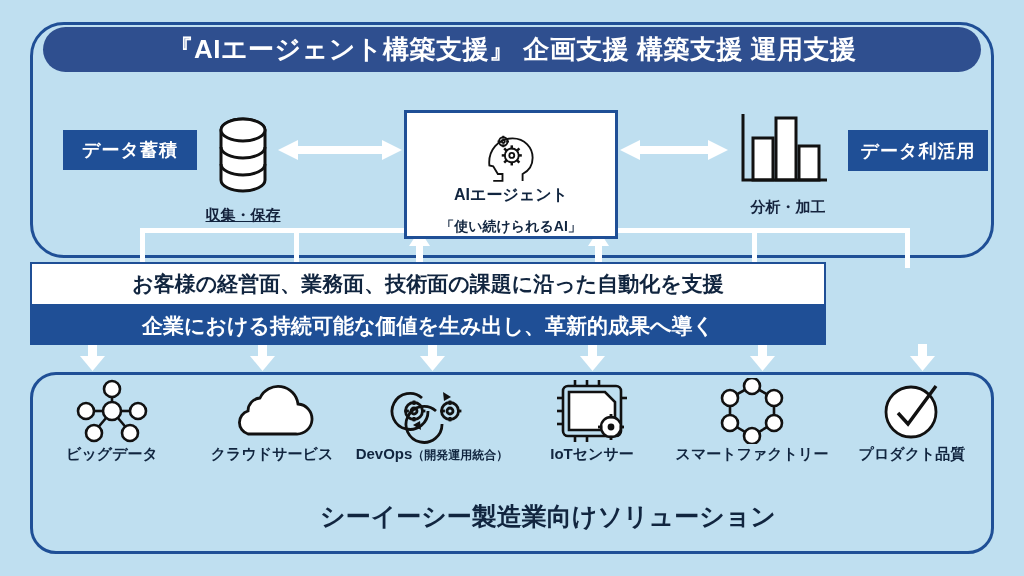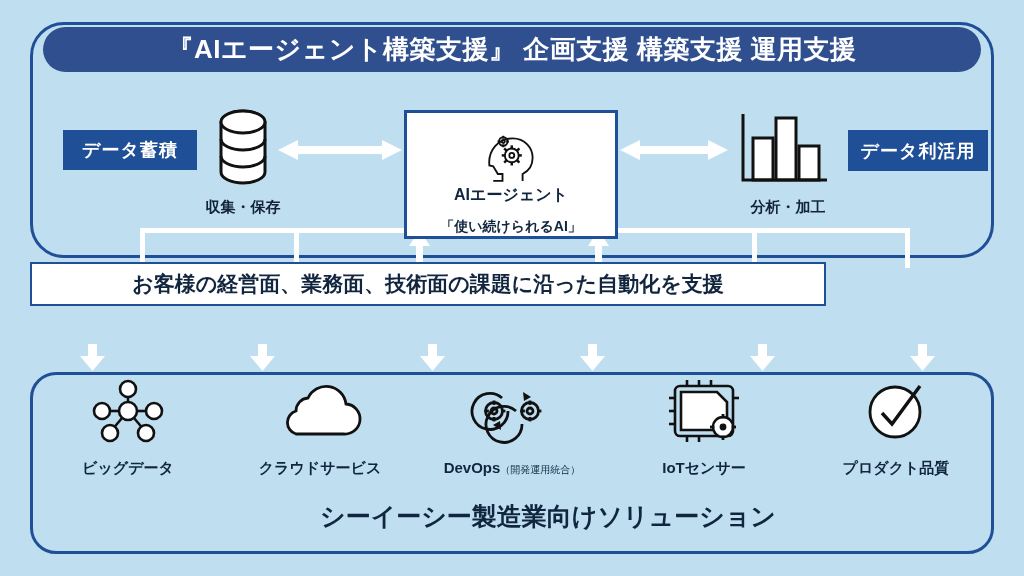--- a/index.html
+++ b/index.html
@@ -35,21 +35,21 @@
     display:flex;align-items:center;justify-content:center;
     z-index:5;
   }
   #badge-left{left:63px;top:130px;width:134px;height:40px;}
   #badge-right{left:848px;top:130px;width:140px;height:41px;}
 
   
   .tgroup{position:absolute;text-align:center;z-index:5;}
   .tgroup .cap{font-size:15px;font-weight:bold;color:#14223c;margin-top:2px;white-space:nowrap;}
 
-  #grp-db{left:188px;top:108px;width:110px;}
+  #grp-db{left:188px;top:116px;width:110px;text-decoration:underline;}
   #grp-chart{left:723px;top:108px;width:130px;}
 
   
   .ai-box{
     position:absolute;left:404px;top:110px;width:214px;height:129px;
     background:#ffffff;border:3px solid #1f4f96;box-sizing:border-box;
     z-index:7;display:flex;flex-direction:column;align-items:center;
     justify-content:flex-start;padding-top:20px;
   }
   .ai-box .l1{font-size:16px;font-weight:bold;margin-top:1px;}
@@ -83,22 +83,22 @@
     position:absolute;left:30px;top:372px;width:964px;height:182px;
     border:3px solid #1f4f96;border-radius:26px;background:#bfdff0;
     box-sizing:border-box;
   }
   .sol-row{
     position:absolute;left:32px;top:378px;width:960px;height:110px;
     display:flex;z-index:5;
   }
   .sol{flex:1;display:flex;flex-direction:column;align-items:center;justify-content:flex-start;}
   .sol .ico{height:66px;display:flex;align-items:center;justify-content:center;}
-  .sol .lbl{font-size:15px;font-weight:bold;color:#11253f;white-space:nowrap;margin-top:15px;}
-  .sol .lbl .sm{font-size:10px;font-weight:normal;}
+  .sol .lbl{font-size:15px;font-weight:bold;color:#11253f;white-space:nowrap;margin-top:1px;}
+  .sol .lbl .sm{font-size:12px;font-weight:bold;}
 
   .bottom-cap{
     position:absolute;left:0;top:500px;width:1024px;text-align:center;z-index:5;
     font-size:25px;font-weight:bold;color:#11253f;padding-left:36px;
   }
 
   
   .down-arrows{position:absolute;left:30px;top:344px;width:964px;height:28px;z-index:6;}
 </style>
 </head>
@@ -203,20 +203,23 @@
     <g fill="#ffffff">
       <rect x="18" y="9" width="76" height="8"></rect>
       <polygon points="2,13 22,3 22,23"></polygon>
       <polygon points="110,13 90,3 90,23"></polygon>
     </g>
   </svg>
 
   <div class="banner-wrap">
     <div class="banner-white">
       <span>お客様の経営面、業務面、技術面の課題に沿った自動化を支援</span>
+    </div>
+    <div class="banner-blue">
+      <span>企業における持続可能な価値を生み出し、革新的成果へ導く</span>
     </div>
   </div>
 
   <svg class="down-arrows" viewBox="0 0 964 28">
     <g fill="#ffffff">
       <rect x="58" y="0" width="9" height="16"></rect>
         <polygon points="62.5,27 50,12 75,12"></polygon>
       <rect x="228" y="0" width="9" height="16"></rect>
         <polygon points="232.5,27 220,12 245,12"></polygon>
       <rect x="398" y="0" width="9" height="16"></rect>
@@ -324,20 +327,38 @@
             <rect x="45" y="47.6" width="4.4" height="2.8"></rect>
             <rect x="66.6" y="47.6" width="4.4" height="2.8"></rect>
           </g>
         </svg>
       </div>
       <div class="lbl">
         <span>IoTセンサー</span>
       </div>
     </div>
 
+    <div class="sol">
+      <div class="ico">
+        <svg width="82" height="66" viewBox="0 0 82 66">
+          <g stroke="#111111" stroke-width="2.6" fill="#ffffff">
+            <polygon points="41,8 63,20 63,45 41,58 19,45 19,20" fill="none"></polygon>
+            <circle cx="41" cy="8" r="8"></circle>
+            <circle cx="63" cy="20" r="8"></circle>
+            <circle cx="63" cy="45" r="8"></circle>
+            <circle cx="41" cy="58" r="8"></circle>
+            <circle cx="19" cy="45" r="8"></circle>
+            <circle cx="19" cy="20" r="8"></circle>
+          </g>
+        </svg>
+      </div>
+      <div class="lbl">
+        <span>スマートファクトリー</span>
+      </div>
+    </div>
 
     <div class="sol">
       <div class="ico">
         <svg width="76" height="66" viewBox="0 0 76 66">
           <circle cx="37" cy="34" r="25" fill="#ffffff" stroke="#111111" stroke-width="2.8"></circle>
           <path d="M24 35 l10 11 l28 -38" fill="none" stroke="#111111" stroke-width="3.4"></path>
         </svg>
       </div>
       <div class="lbl">
         <span>プロダクト品質</span>

